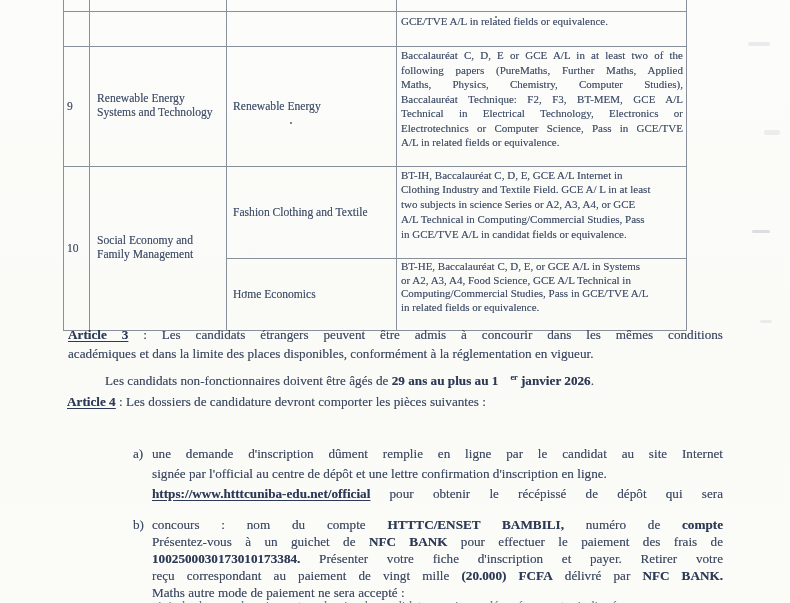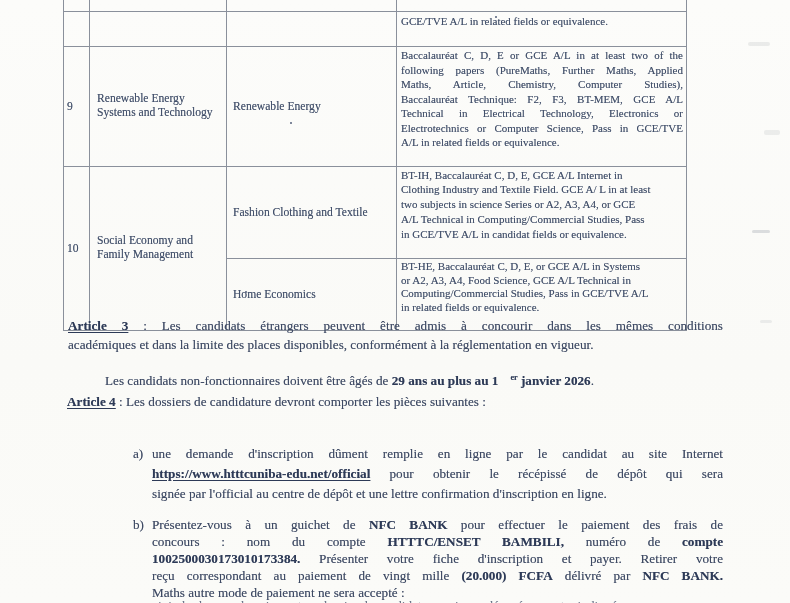--- a/index.html
+++ b/index.html
@@ -31,21 +31,21 @@
   
   .para,.listitem{
     position:absolute; font-size:13.2px;
     text-shadow:0 0 .4px rgba(62,74,100,.5);
   }
   .ln{min-height:1em;}
   .j{text-align:justify; text-align-last:justify;}
   b,.bu{font-weight:bold; color:#2d3a57;}
   .bu{text-decoration:underline; text-underline-offset:2px;}
   sup{font-size:.62em; vertical-align:super; line-height:0;margin-left:12px;}
-  .art3{left:68px; top:317px; width:655px; line-height:18.5px;}
+  .art3{left:68px; top:326px; width:655px; line-height:18.5px;}
   .age{left:105px; top:371px; width:630px; line-height:19px;}
   .art4{left:67px; top:392px; width:656px; line-height:19px;}
   .itemA{left:152px; top:444px; width:571px; line-height:20px;}
   .itemB{left:152px; top:516px; width:571px; line-height:17.1px;}
   .marker{position:absolute; left:-19px; top:0;}
   
   .cutoff{
     position:absolute; left:158px; top:598px; width:552px; height:5px;
     overflow:hidden; font-size:13.2px; line-height:15px; color:#4b5670; opacity:.85;
   }
@@ -83,21 +83,21 @@
     <tr class="r9">
       <td class="num">9</td>
       <td class="prog">
             <div class="ln">Renewable Energy</div>
             <div class="ln">Systems and Technology</div>
           </td>
       <td class="spec">Renewable Energy</td>
       <td class="req rq9">
             <div class="ln j">Baccalauréat C, D, E or GCE A/L in at least two of the</div>
             <div class="ln j">following papers (PureMaths, Further Maths, Applied</div>
-            <div class="ln j">Maths, Article, Chemistry, Computer Studies),</div>
+            <div class="ln j">Maths, Physics, Chemistry, Computer Studies),</div>
             <div class="ln j">Baccalauréat Technique: F2, F3, BT-MEM, GCE A/L</div>
             <div class="ln j">Technical in Electrical Technology, Electronics or</div>
             <div class="ln j">Electrotechnics or Computer Science, Pass in GCE/TVE</div>
             <div class="ln">A/L in related fields or equivalence.</div>
           </td>
     </tr>
     <tr class="r10a">
       <td class="num" rowspan="2">10</td>
       <td class="prog" rowspan="2">
             <div class="ln">Social Economy and</div>
@@ -134,30 +134,30 @@
     </div>
 
   <div class="para art4">
       <div class="ln"><span class="bu">Article 4</span> : Les dossiers de candidature devront comporter les pièces suivantes :</div>
     </div>
 
   <div class="listitem itemA">
     <span class="marker">a)</span>
     <div>
         <div class="ln j">une demande d'inscription dûment remplie en ligne par le candidat au site Internet</div>
+        <div class="ln">signée par l'official au centre de dépôt et une lettre confirmation d'inscription en ligne.</div>
         <div class="ln j"><span class="bu">https://www.htttcuniba-edu.net/official</span> pour obtenir le récépissé de dépôt qui sera</div>
-        <div class="ln">signée par l'official au centre de dépôt et une lettre confirmation d'inscription en ligne.</div>
       </div>
   </div>
 
   <div class="listitem itemB">
     <span class="marker">b)</span>
     <div>
+        <div class="ln j">concours : nom du compte <b>HTTTC/ENSET BAMBILI,</b> numéro de <b>compte</b></div>
         <div class="ln j">Présentez-vous à un guichet de <b>NFC BANK</b> pour effectuer le paiement des frais de</div>
-        <div class="ln j">concours : nom du compte <b>HTTTC/ENSET BAMBILI,</b> numéro de <b>compte</b></div>
         <div class="ln j"><b>1002500030173010173384.</b> Présenter votre fiche d'inscription et payer. Retirer votre</div>
         <div class="ln j">reçu correspondant au paiement de vingt mille <b>(20.000) FCFA</b> délivré par <b>NFC BANK.</b></div>
         <div class="ln">Maths autre mode de paiement ne sera accepté :</div>
       </div>
   </div>
 
   <div class="cutoff">
     <span>joindre le reçu de paiement au dossier de candidature qui sera déposé au centre indiqué</span>
   </div>
 

